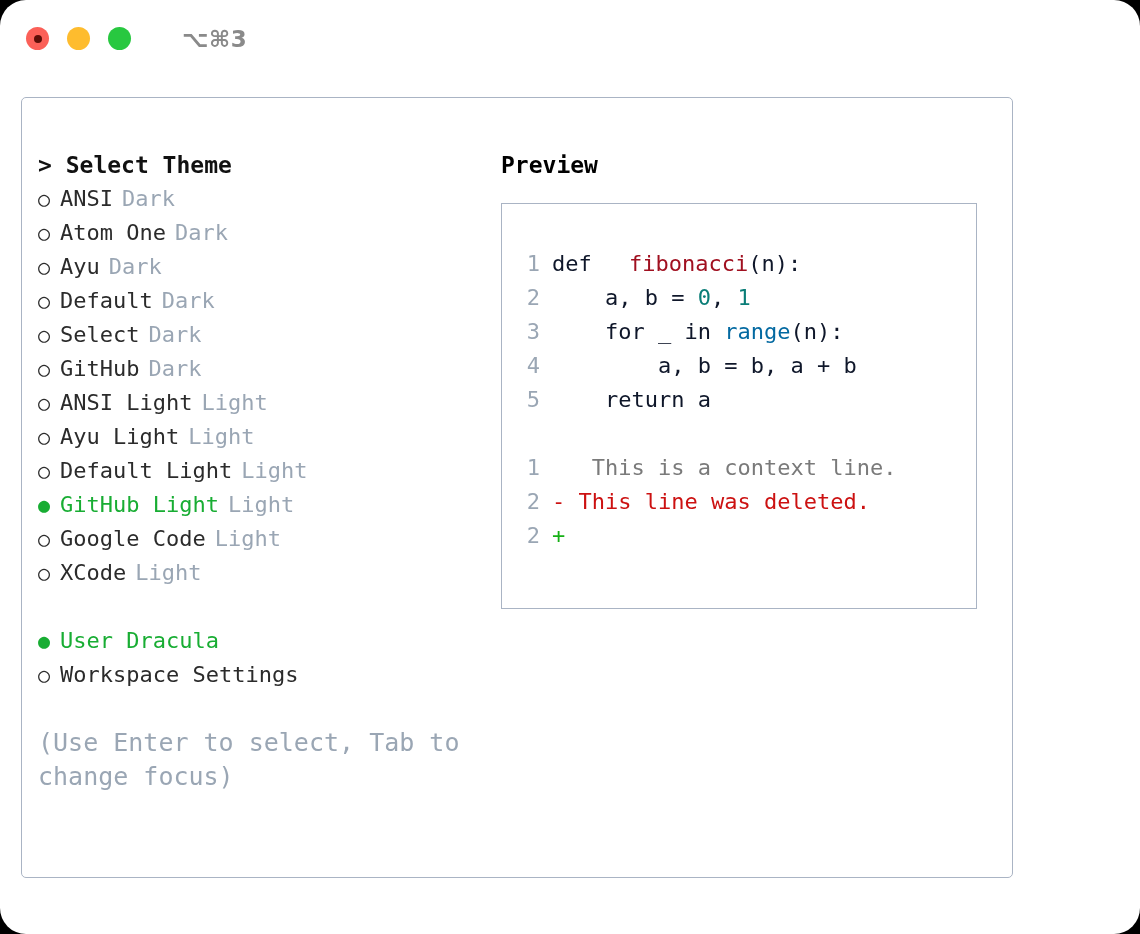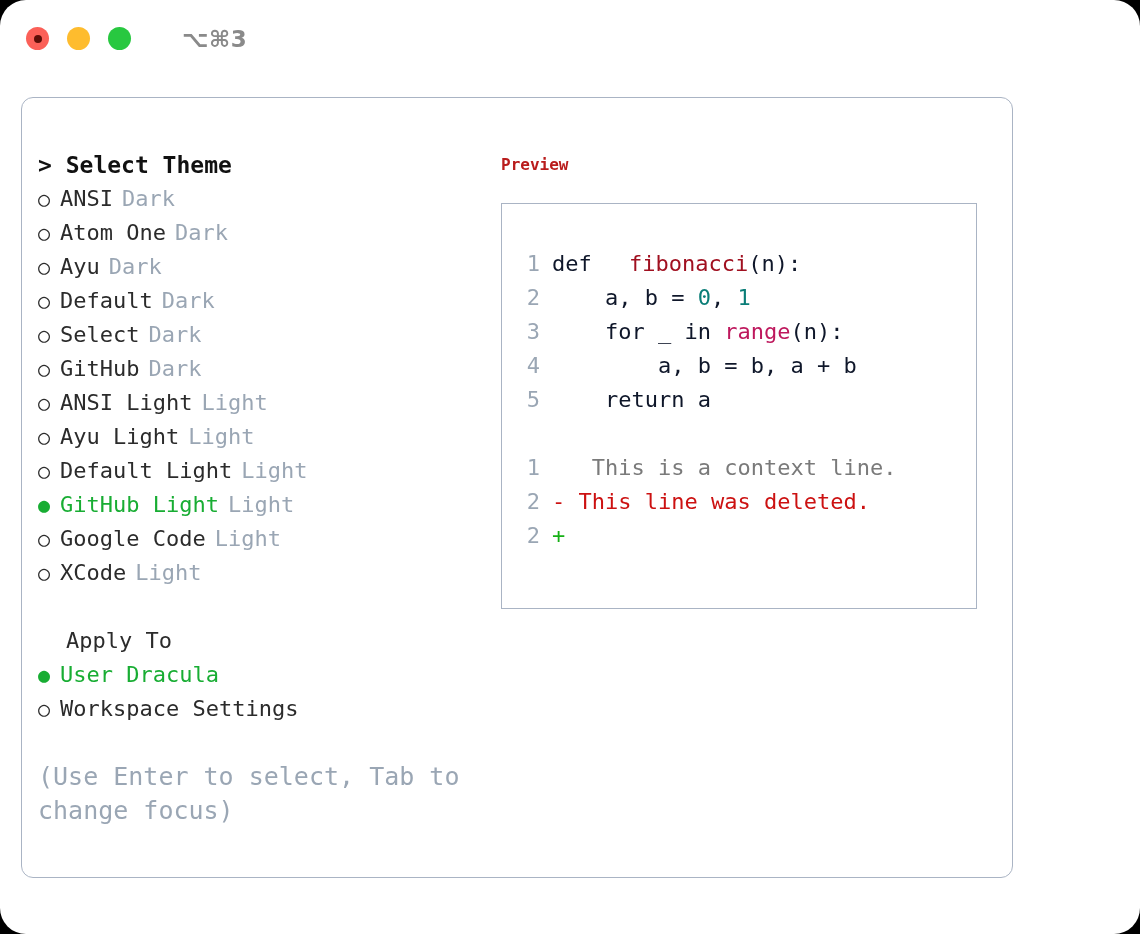--- a/index.html
+++ b/index.html
@@ -68,21 +68,21 @@
   }
 
   
   .panel {
     position: absolute;
     left: 21px;
     top: 97px;
     width: 992px;
     height: 781px;
     border: 1.6px solid #aab4c4;
-    border-radius: 12px;
+    border-radius: 5px;
     box-sizing: border-box;
     background: #ffffff;
   }
 
   .columns {
     position: absolute;
     left: 0; top: 0;
     width: 100%;
     height: 100%;
   }
@@ -145,23 +145,23 @@
   }
 
   
   .right-col {
     position: absolute;
     left: 479px;
     top: 50px;
     width: 500px;
   }
   .preview-label {
-    font-size: 16px;
+    font-size: 23px;
     font-weight: 700;
-    color: #b91c1c;
+    color: #000000;
     line-height: 34px;
   }
   .preview-box {
     margin-top: 21px;
     width: 476px;
     height: 406px;
     border: 1.6px solid #aab4c4;
     box-sizing: border-box;
     background: #ffffff;
     position: relative;
@@ -182,21 +182,21 @@
   .lineno {
     width: 26px;
     flex: none;
     text-align: right;
     color: #9aa6b4;
     margin-right: 12px;
   }
   .code-text { color: #0f172a; }
   .tok-fn   { color: #a01020; margin-left: 24px; }
   .tok-num  { color: #0a7d77; }
-  .tok-call { color: #be185d; }
+  .tok-call { color: #0369a1; }
   .diff-gap { height: 34px; }
   .diff-ctx { color: #7a7a7a; }
   .diff-del { color: #cc1111; }
   .diff-add { color: #16b016; }
 </style>
 </head>
 <body>
 
 <div class="window">
 
@@ -289,21 +289,20 @@
           <div class="opt-row">
             <span class="bullet">○</span>
             <span class="opt-name">XCode</span>
             <span class="opt-tag">Light</span>
           </div>
 
         </div>
 
         <div class="spacer-lg"></div>
 
-        <div class="apply-title">Apply To</div>
 
         <div>
           <div class="opt-row selected">
             <span class="bullet">●</span>
             <span class="opt-name">User Dracula</span>
           </div>
           <div class="opt-row">
             <span class="bullet">○</span>
             <span class="opt-name">Workspace Settings</span>
           </div>

